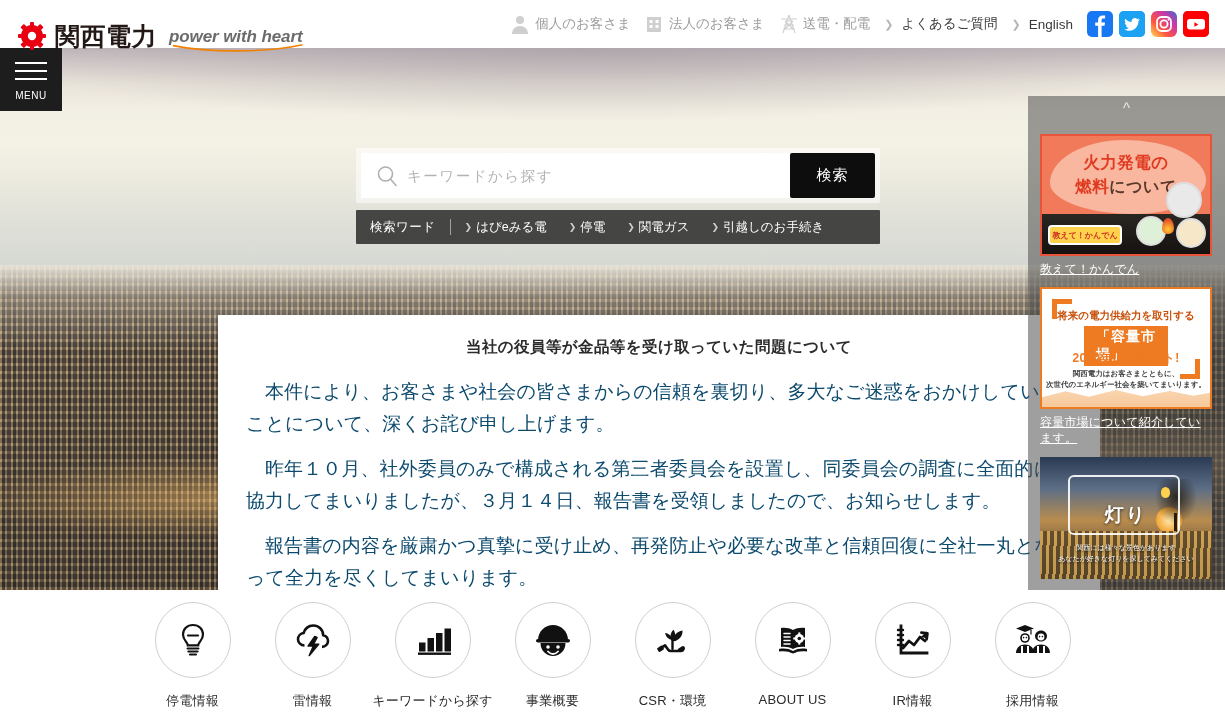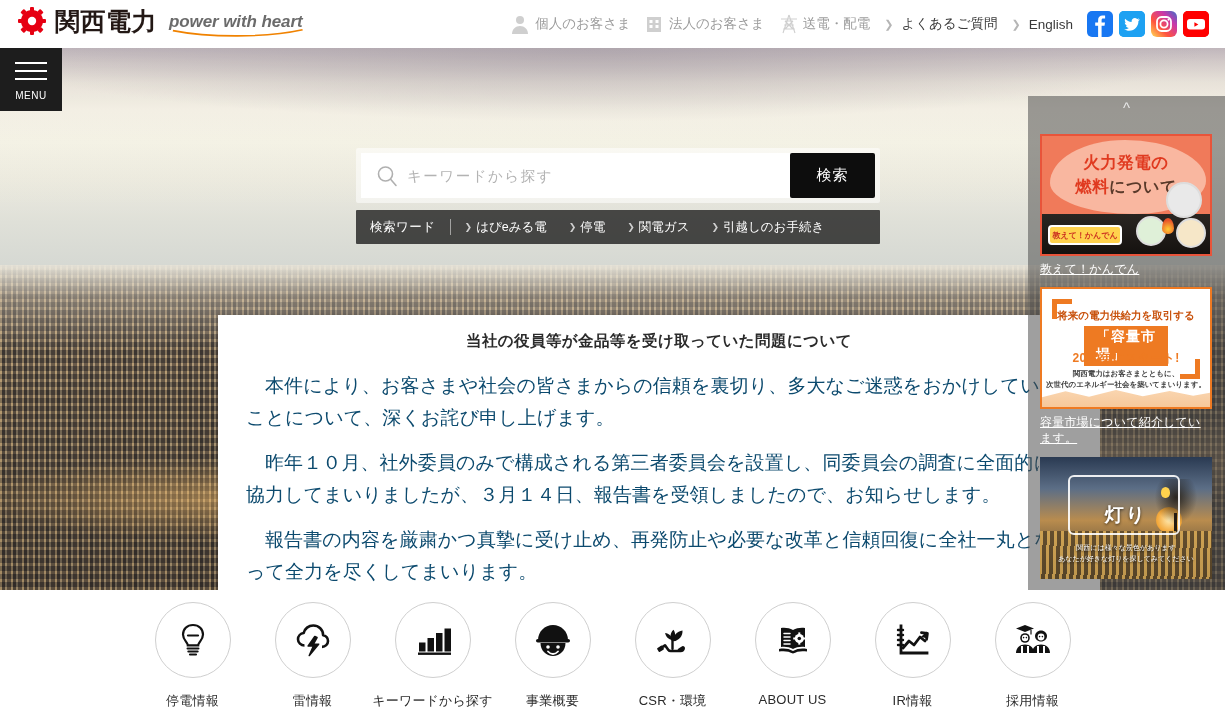--- a/index.html
+++ b/index.html
@@ -10,21 +10,21 @@
     font-family: "Liberation Sans", "DejaVu Sans", sans-serif;
     background: #ffffff;
   }
   #page { position: relative; width: 1225px; height: 725px; overflow: hidden; }
 
   
   .header {
     position: absolute; top: 0; left: 0; width: 1225px; height: 48px;
     background: #ffffff; z-index: 40;
   }
-  .logo-wrap { position: absolute; left: 18px; top: 7px; display: flex; align-items: center; }
+  .logo-wrap { position: absolute; left: 18px; top: 22px; display: flex; align-items: center; }
   .logo-mark { width: 28px; height: 28px; position: relative; }
   .logo-mark svg { display:block; }
   .logo-text {
     font-size: 25px; font-weight: bold; color: #231815; margin-left: 9px;
     letter-spacing: 0.5px; line-height: 28px;
   }
   .logo-tag {
     margin-left: 12px; position: relative; top: 1px;
     font-style: italic; font-size: 17px; color: #6b6b6b; font-weight: 600;
     letter-spacing: -0.1px;
@@ -122,21 +122,21 @@
   .kw-sep { width: 1px; height: 16px; background: rgba(255,255,255,.5); margin: 0 14px; }
   .kw-item {
     color: #fff; font-size: 12.5px; margin-right: 22px; cursor: pointer;
     display: flex; align-items: center; gap: 4px; white-space: nowrap;
   }
   .kw-item .c { font-size: 9px; color: #cfcfcf; }
 
   
   .notice {
     position: absolute; left: 218px; top: 267px; width: 882px; z-index: 22;
-    background: #fff; padding: 16px 28px 26px 28px;
+    background: #fff; padding: 22px 28px 26px 28px;
     box-shadow: 0 1px 3px rgba(0,0,0,.18);
   }
   .notice h2 {
     text-align: center; font-size: 15.5px; color: #2b2b2b; font-weight: bold;
     margin-bottom: 18px; letter-spacing: .4px;
   }
   .notice p {
     font-size: 19px; line-height: 1.68; color: #0c4a6e; margin-bottom: 13px;
     text-indent: 1em; letter-spacing: .1px;
   }

